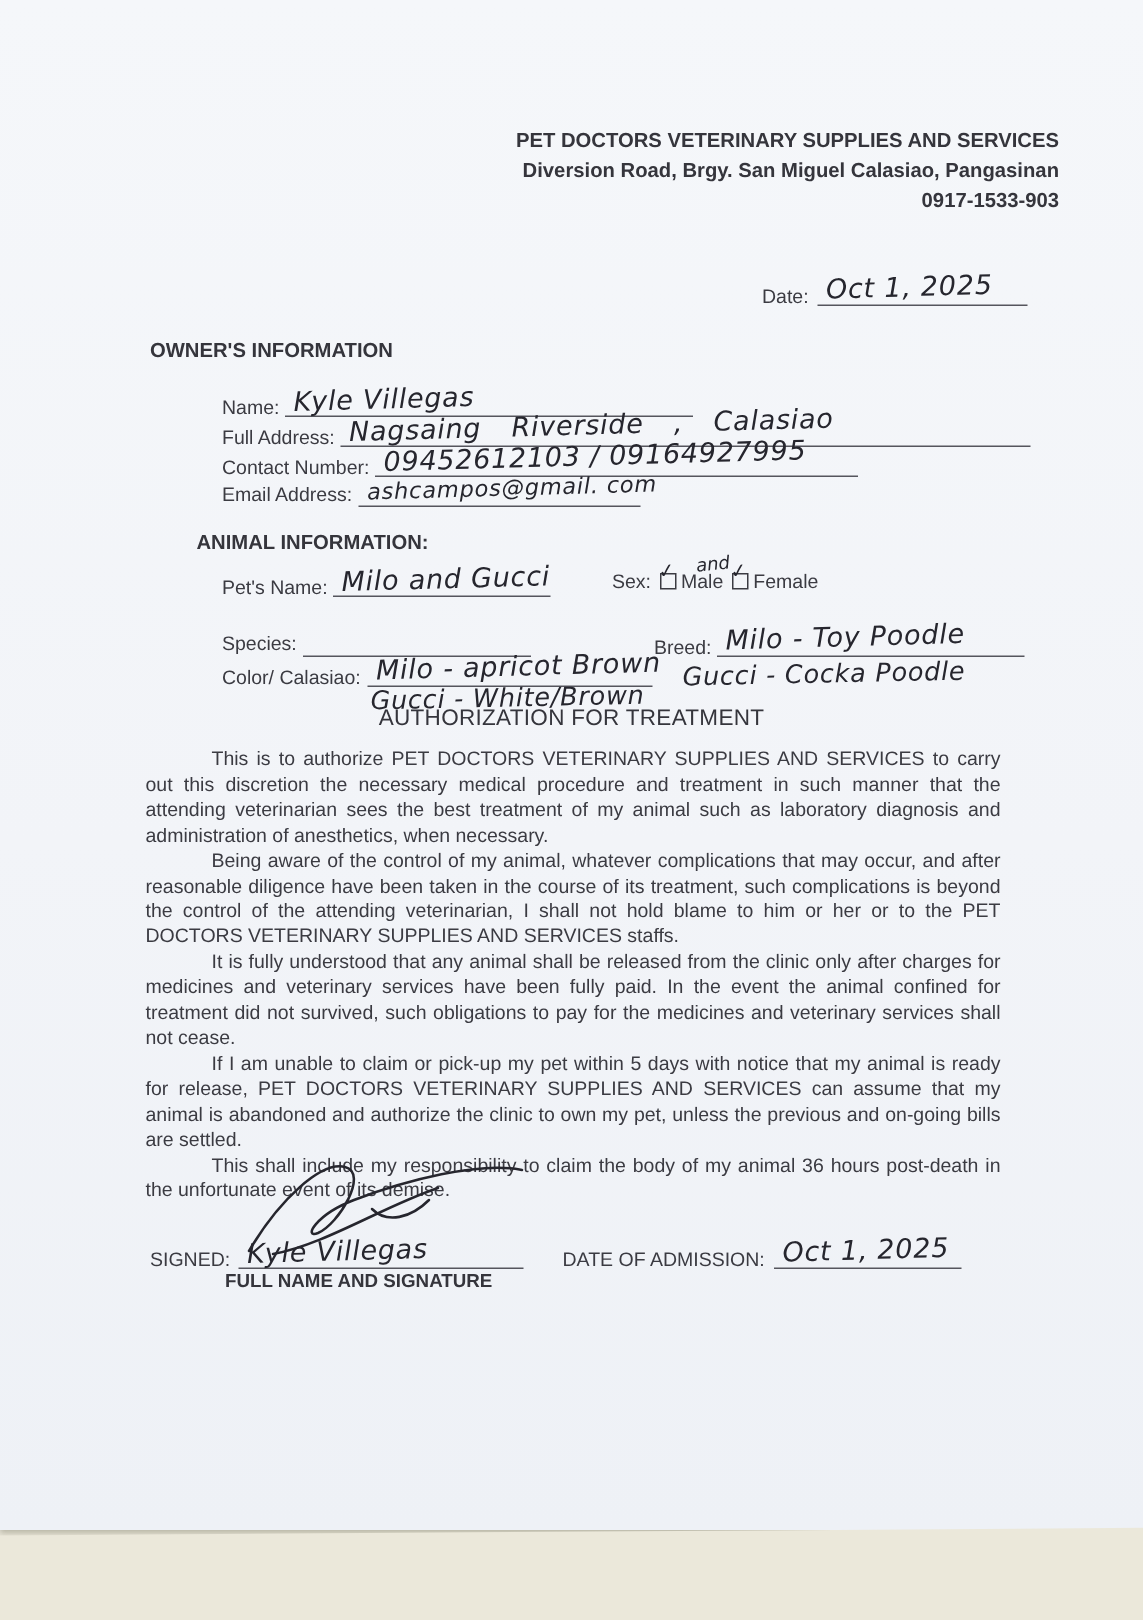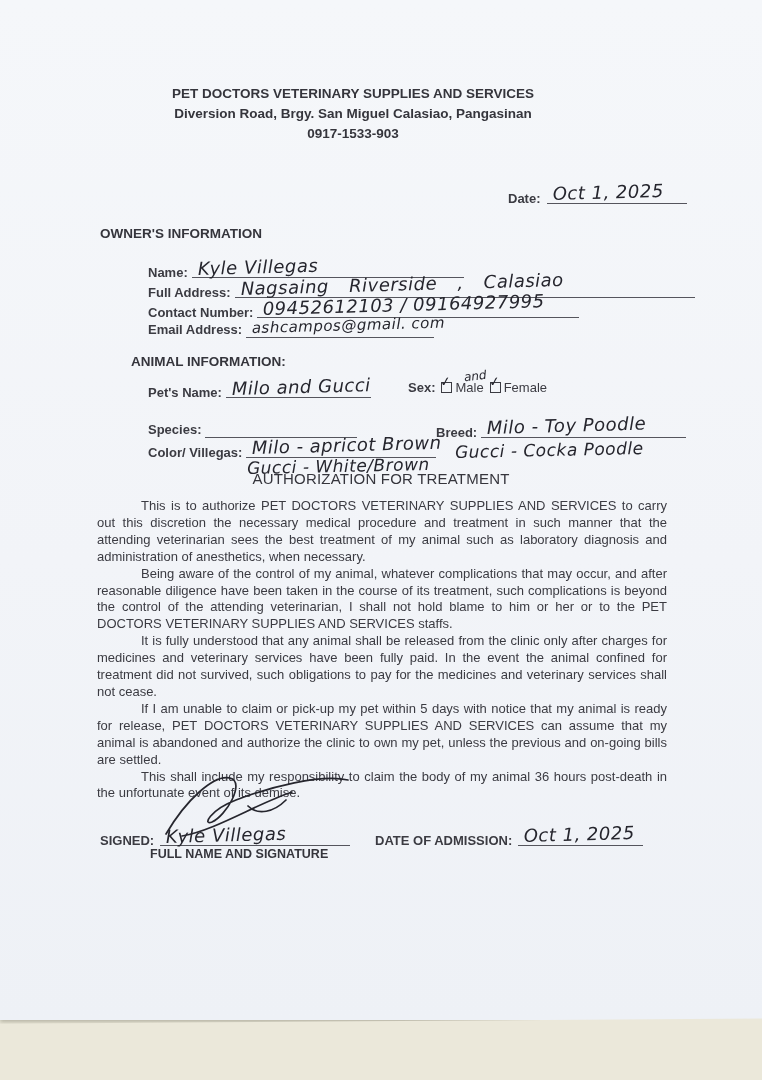--- a/index.html
+++ b/index.html
@@ -12,26 +12,26 @@
   .paper{
     position:absolute;left:0;top:0;width:762px;height:1020px;
     background:linear-gradient(180deg,#f5f7fa 0%,#f2f4f8 55%,#eef1f6 100%);
     box-shadow:0 2px 4px rgba(90,90,70,.35);
   }
   .mat{
     position:absolute;left:0;bottom:0;width:762px;height:64px;
     background:#ebe8da;
     clip-path:polygon(0 12%,100% 4%,100% 100%,0 100%);
   }
-  .header{position:absolute;left:0;top:84px;width:706px;text-align:center;color:#35353c;}
+  .header{position:absolute;left:0;top:84px;width:706px;text-align:right;color:#35353c;}
   .header div{font-weight:bold;font-size:13.5px;line-height:20px;}
 
   .abs{position:absolute;}
 
-  .label{font-weight:bold;font-size:13px;color:#3b3b42;white-space:nowrap;}
+  .label{font-weight:normal;font-size:13px;color:#3b3b42;white-space:nowrap;}
   .uline{
     display:inline-block;border-bottom:1.5px solid #55555d;height:17px;
     vertical-align:baseline;position:relative;white-space:nowrap;
   }
   .hand{
     font-family:"DejaVu Sans",sans-serif;font-style:italic;
     color:#26262e;font-size:15px;letter-spacing:.5px;
     transform:rotate(-1.6deg);transform-origin:left bottom;
     display:inline-block;position:relative;top:1px;left:6px;white-space:nowrap;
   }
@@ -145,21 +145,21 @@
 
   <div class="row" style="left:436px;top:420px;">
     <span class="label">Breed:</span>
     <span class="uline" style="width:205px;margin-left:4px;">
       <span class="hand big" style="top:-3px;">Milo - Toy Poodle</span>
     </span>
   </div>
   <span class="hand-line2" style="left:455px;top:440px;font-size:17px;">Gucci - Cocka Poodle</span>
 
   <div class="row" style="left:148px;top:440px;">
-    <span class="label">Color/ Villegas:</span>
+    <span class="label">Color/ Calasiao:</span>
     <span class="uline" style="width:190px;margin-left:4px;">
       <span class="hand big" style="top:-3px;">Milo - apricot Brown</span>
     </span>
   </div>
   <span class="hand-line2" style="left:247px;top:456px;font-size:17px;">Gucci - White/Brown</span>
 
   <div class="auth-title">AUTHORIZATION FOR TREATMENT</div>
 
   <div class="body-text">
     <p>This is to authorize PET DOCTORS VETERINARY SUPPLIES AND SERVICES to carry out this discretion the necessary medical procedure and treatment in such manner that the attending veterinarian sees the best treatment of my animal such as laboratory diagnosis and administration of anesthetics, when necessary.</p>

